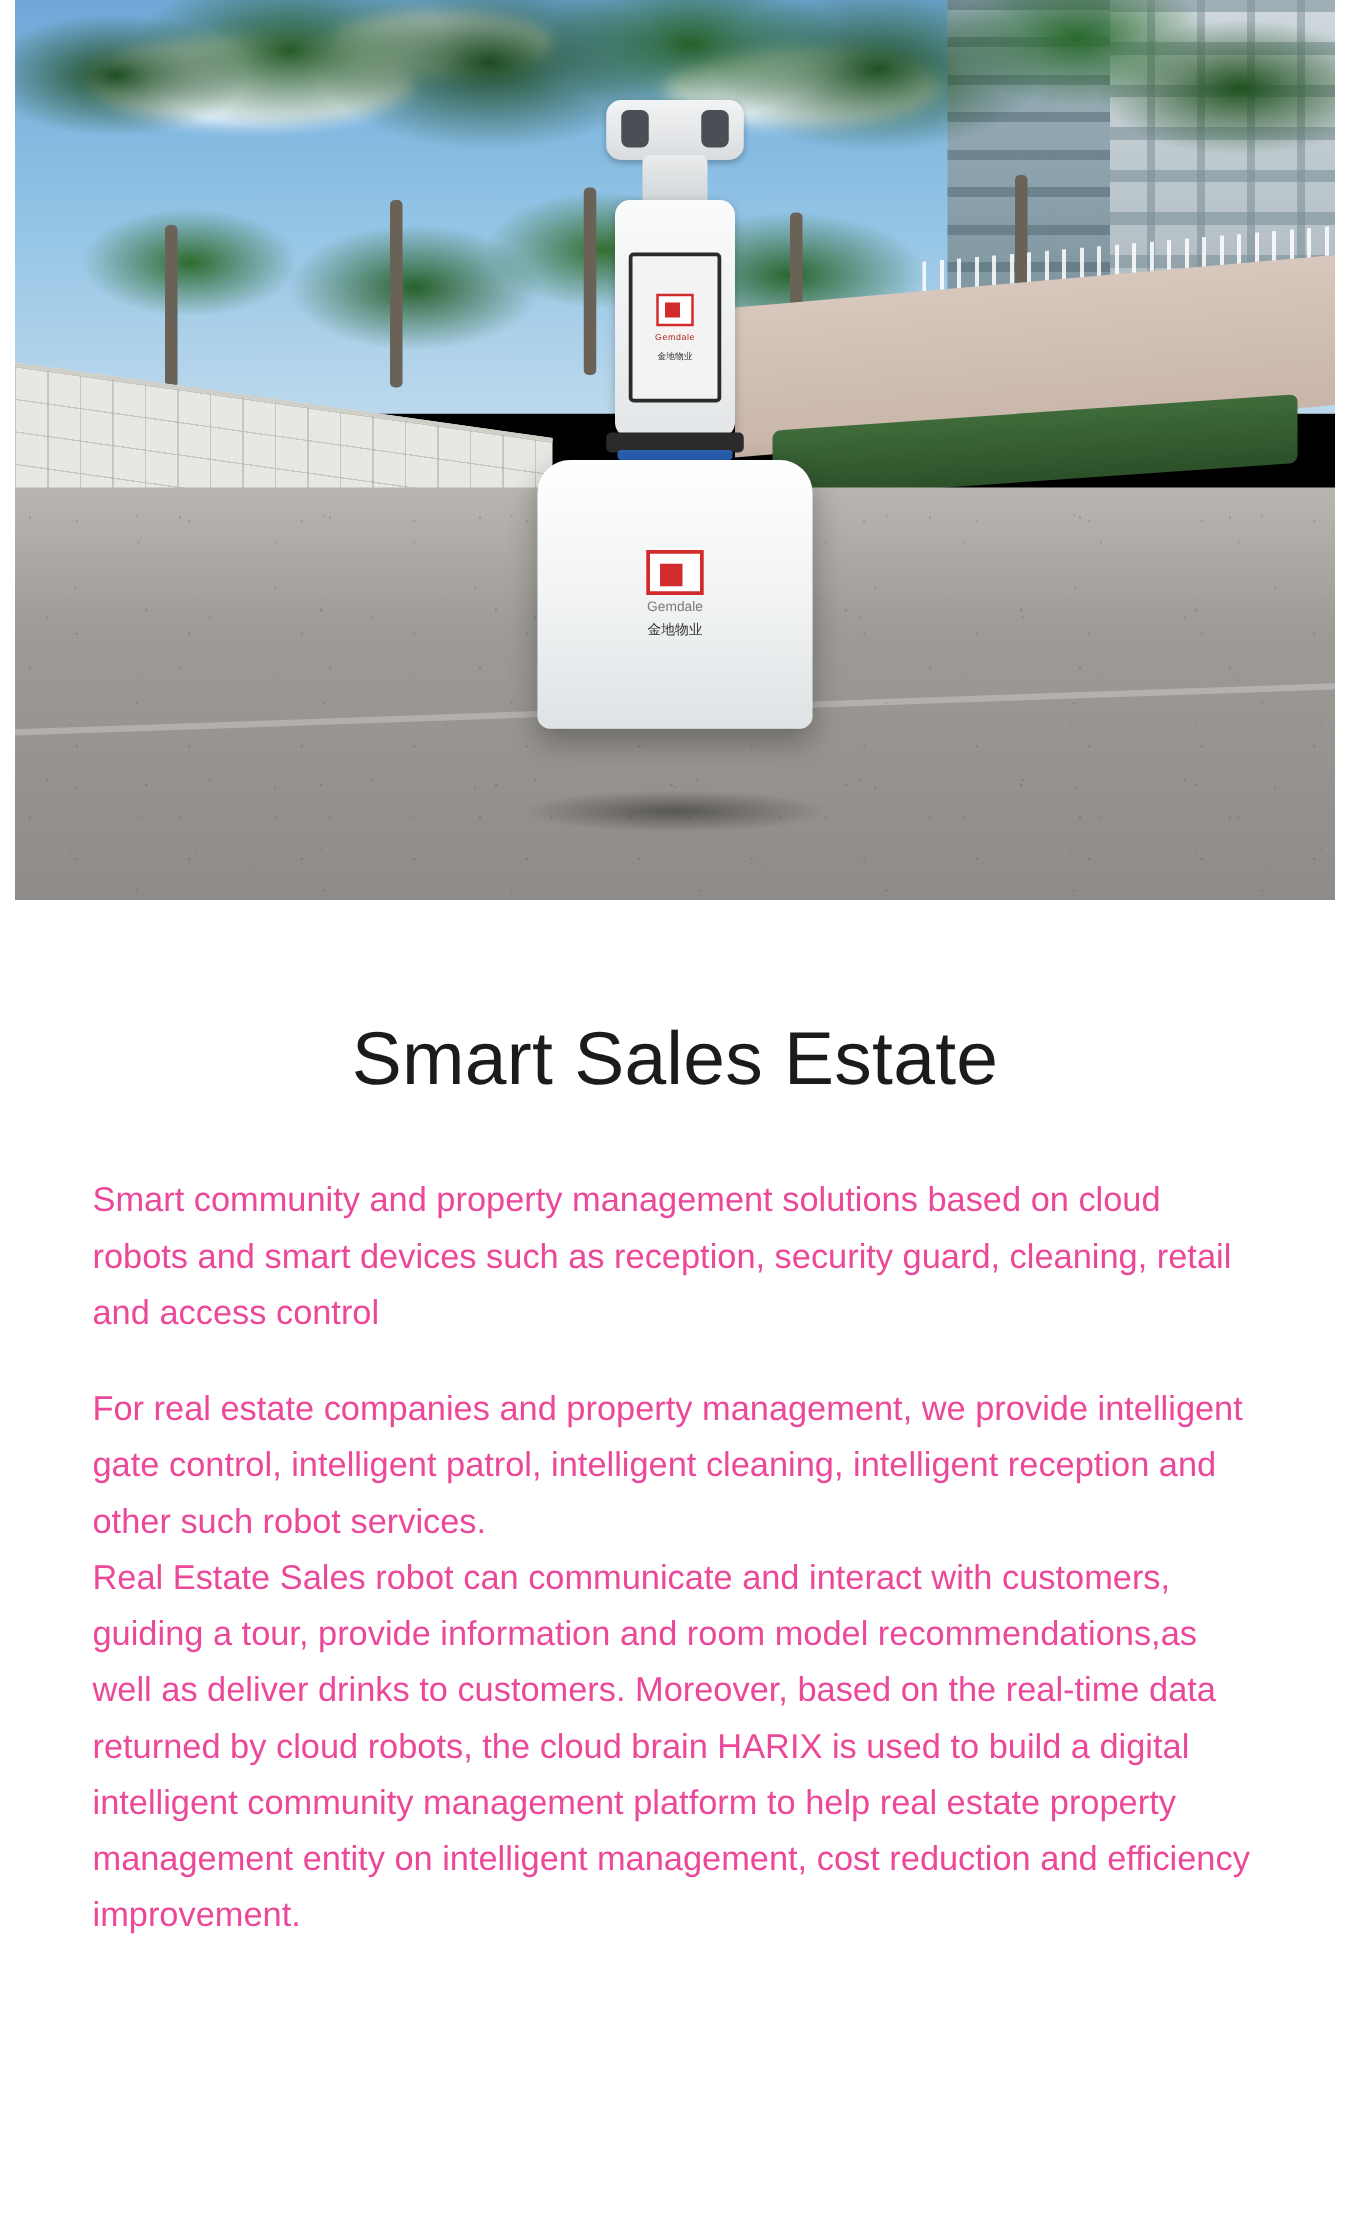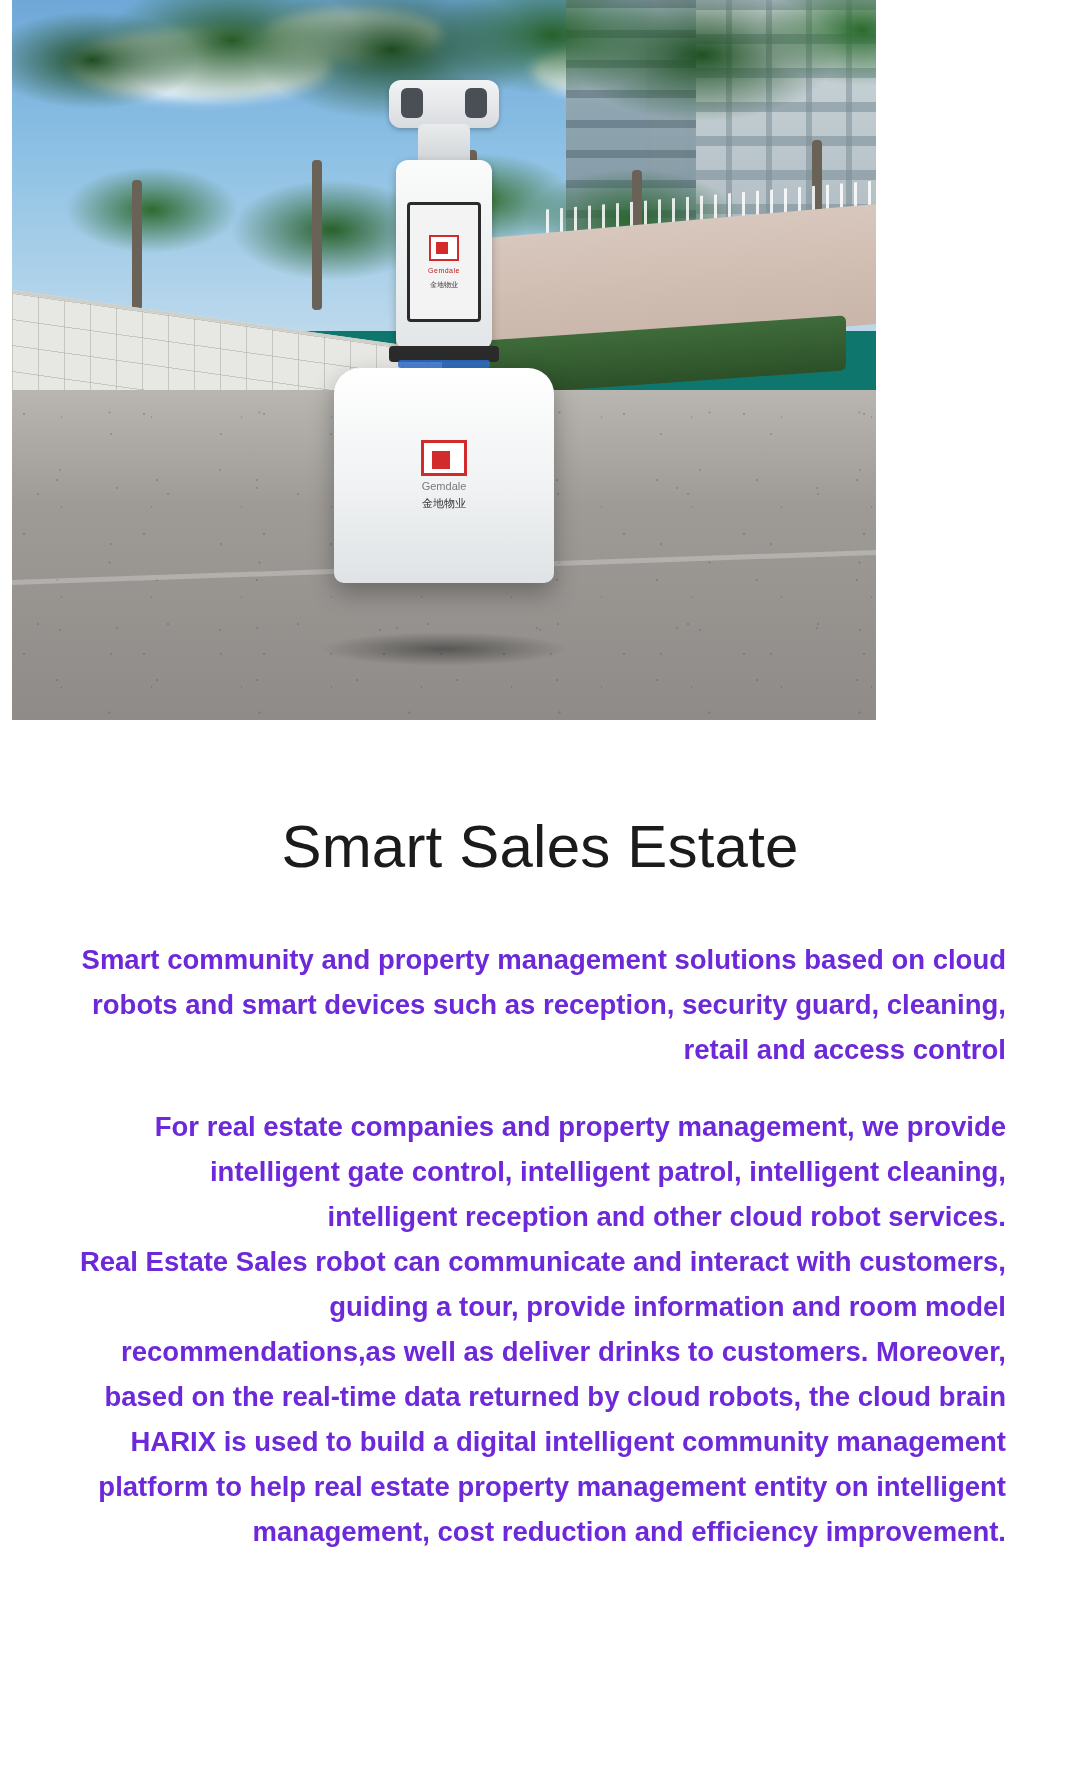--- a/index.html
+++ b/index.html
@@ -15,24 +15,24 @@
     position: relative;
     overflow: hidden;
     background: #ffffff;
   }
 
   
   .hero {
     position: absolute;
     left: 12px;
     top: 0;
-    width: 864px;
+    width: 1056px;
     height: 720px;
     overflow: hidden;
-    background: #0f766e;
+    background: #000000;
   }
   
   .sky {
     position: absolute; left: 0; top: 0; width: 100%; height: 46%;
     background: linear-gradient(180deg, #6fa8d8 0%, #8cc0e4 45%, #bcd9ec 100%);
   }
   
   .cloud {
     position: absolute; background: rgba(255,255,255,0.85); border-radius: 50%;
     filter: blur(6px);
@@ -230,24 +230,23 @@
     font-weight: 400;
     font-size: 60px;
     color: #1b1b1b;
     margin-top: 92px;
     margin-bottom: 56px;
     letter-spacing: 0.2px;
   }
   p.para {
     font-size: 27.5px;
     line-height: 45px;
-    color: #6d28d9;
+    color: #ec4899;
     margin-bottom: 32px;
-    text-align: right;
-    font-weight: bold;
+    text-align: left;
   }
   p.para.last { margin-bottom: 0; }
   p.para.tight { margin-bottom: 0; }
 </style>
 </head>
 <body>
 
 <div class="page">
 
   <div class="hero">
@@ -306,17 +305,17 @@
           <div class="t2">金地物业</div>
         </div>
       </div>
       <div class="r-shadow"></div>
     </div>
   </div>
 
   <div class="content">
     <h1 class="title">Smart Sales Estate</h1>
     <p class="para">Smart community and property management solutions based on cloud robots and smart devices such as reception, security guard, cleaning, retail and access control</p>
-    <p class="para tight">For real estate companies and property management, we provide intelligent gate control, intelligent patrol, intelligent cleaning, intelligent reception and other cloud robot services.</p>
+    <p class="para tight">For real estate companies and property management, we provide intelligent gate control, intelligent patrol, intelligent cleaning, intelligent reception and other such robot services.</p>
     <p class="para last">Real Estate Sales robot can communicate and interact with customers, guiding a tour, provide information and room model recommendations,as well as deliver drinks to customers. Moreover, based on the real-time data returned by cloud robots, the cloud brain HARIX is used to build a digital intelligent community management platform to help real estate property management entity on intelligent management, cost reduction and efficiency improvement.</p>
   </div>
 
 </div>
 
 </body></html>

